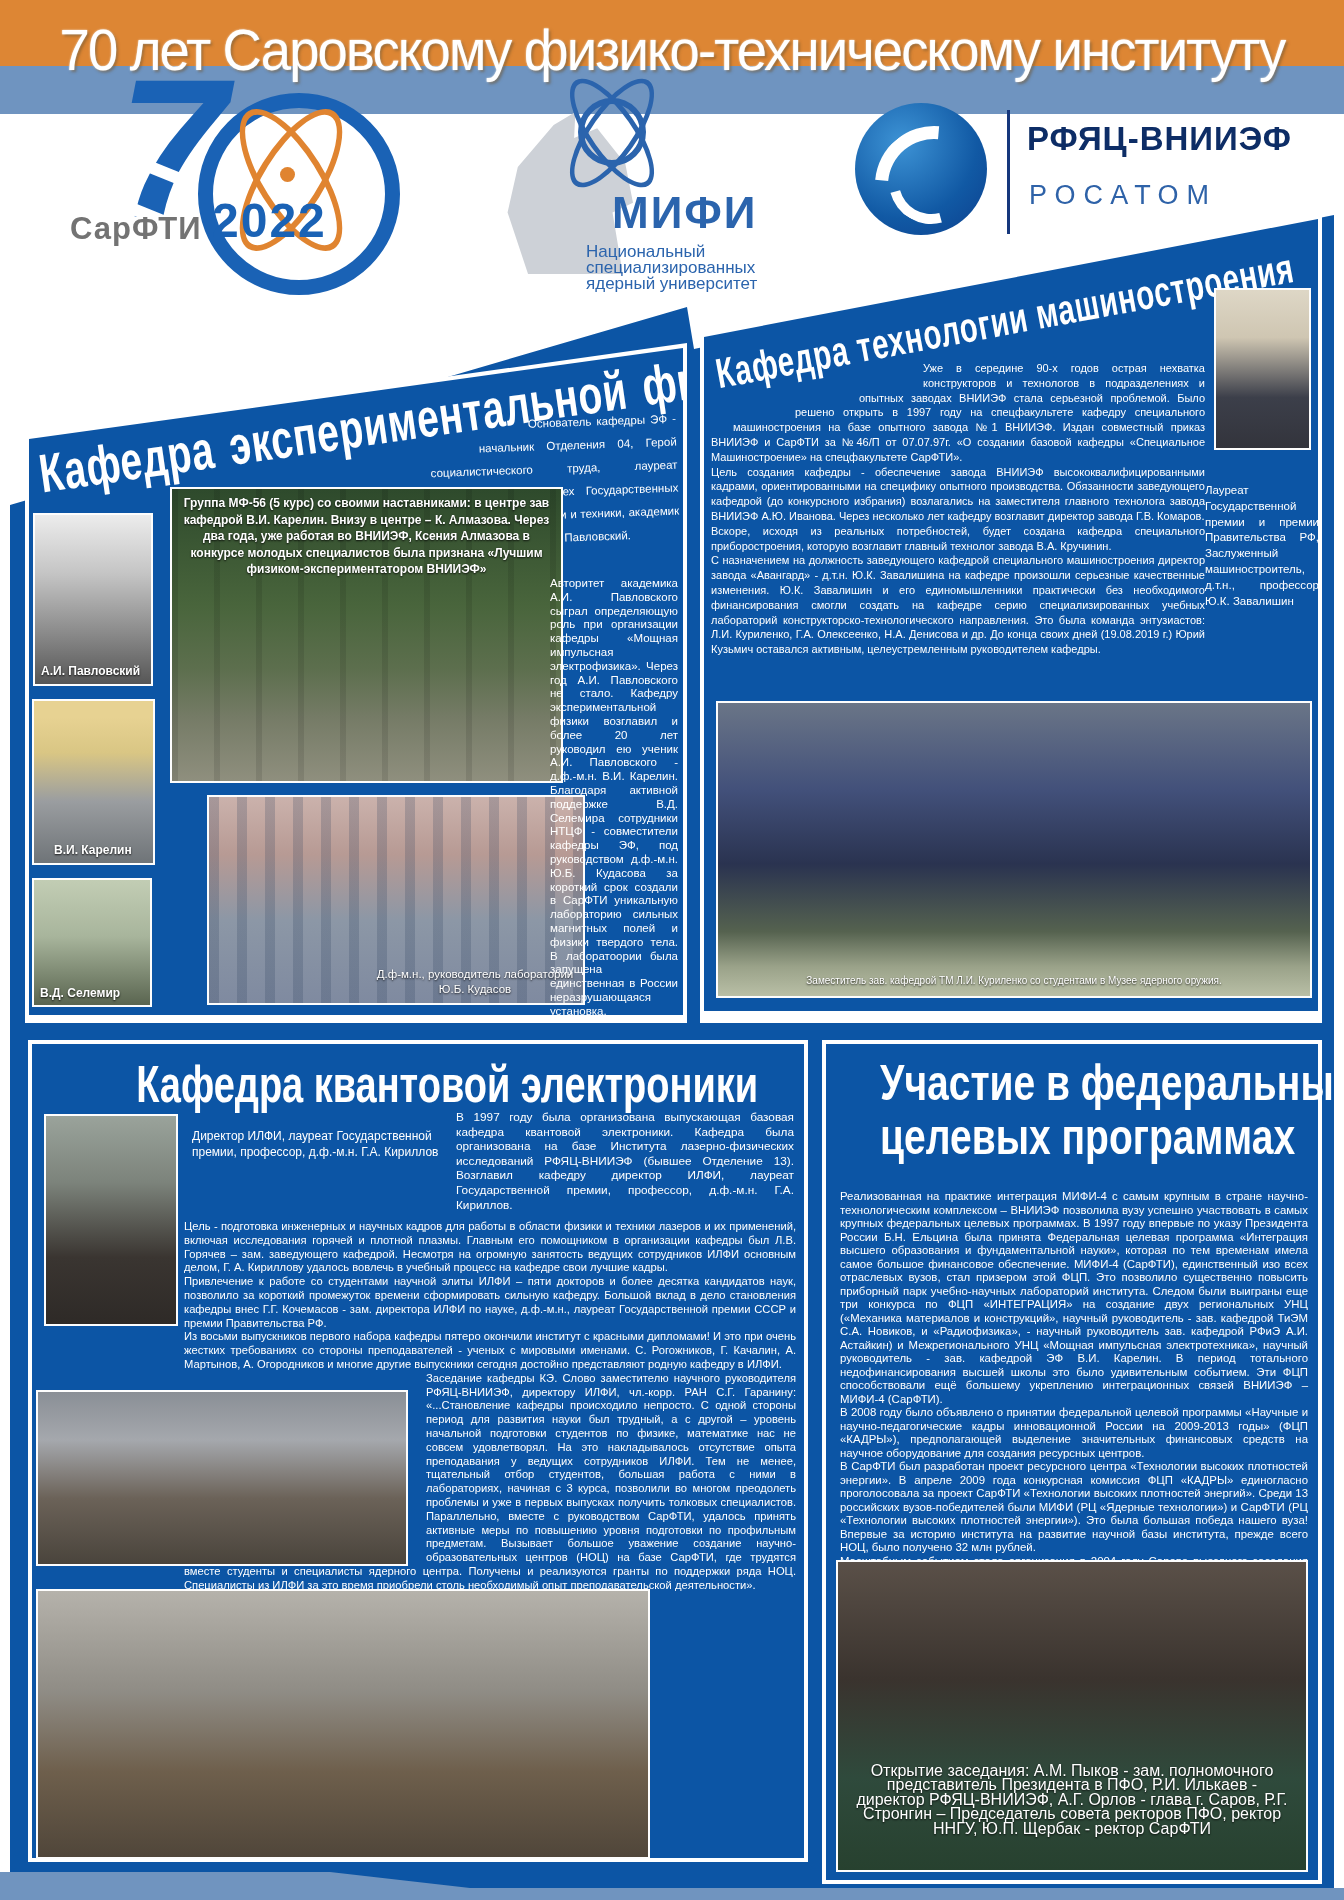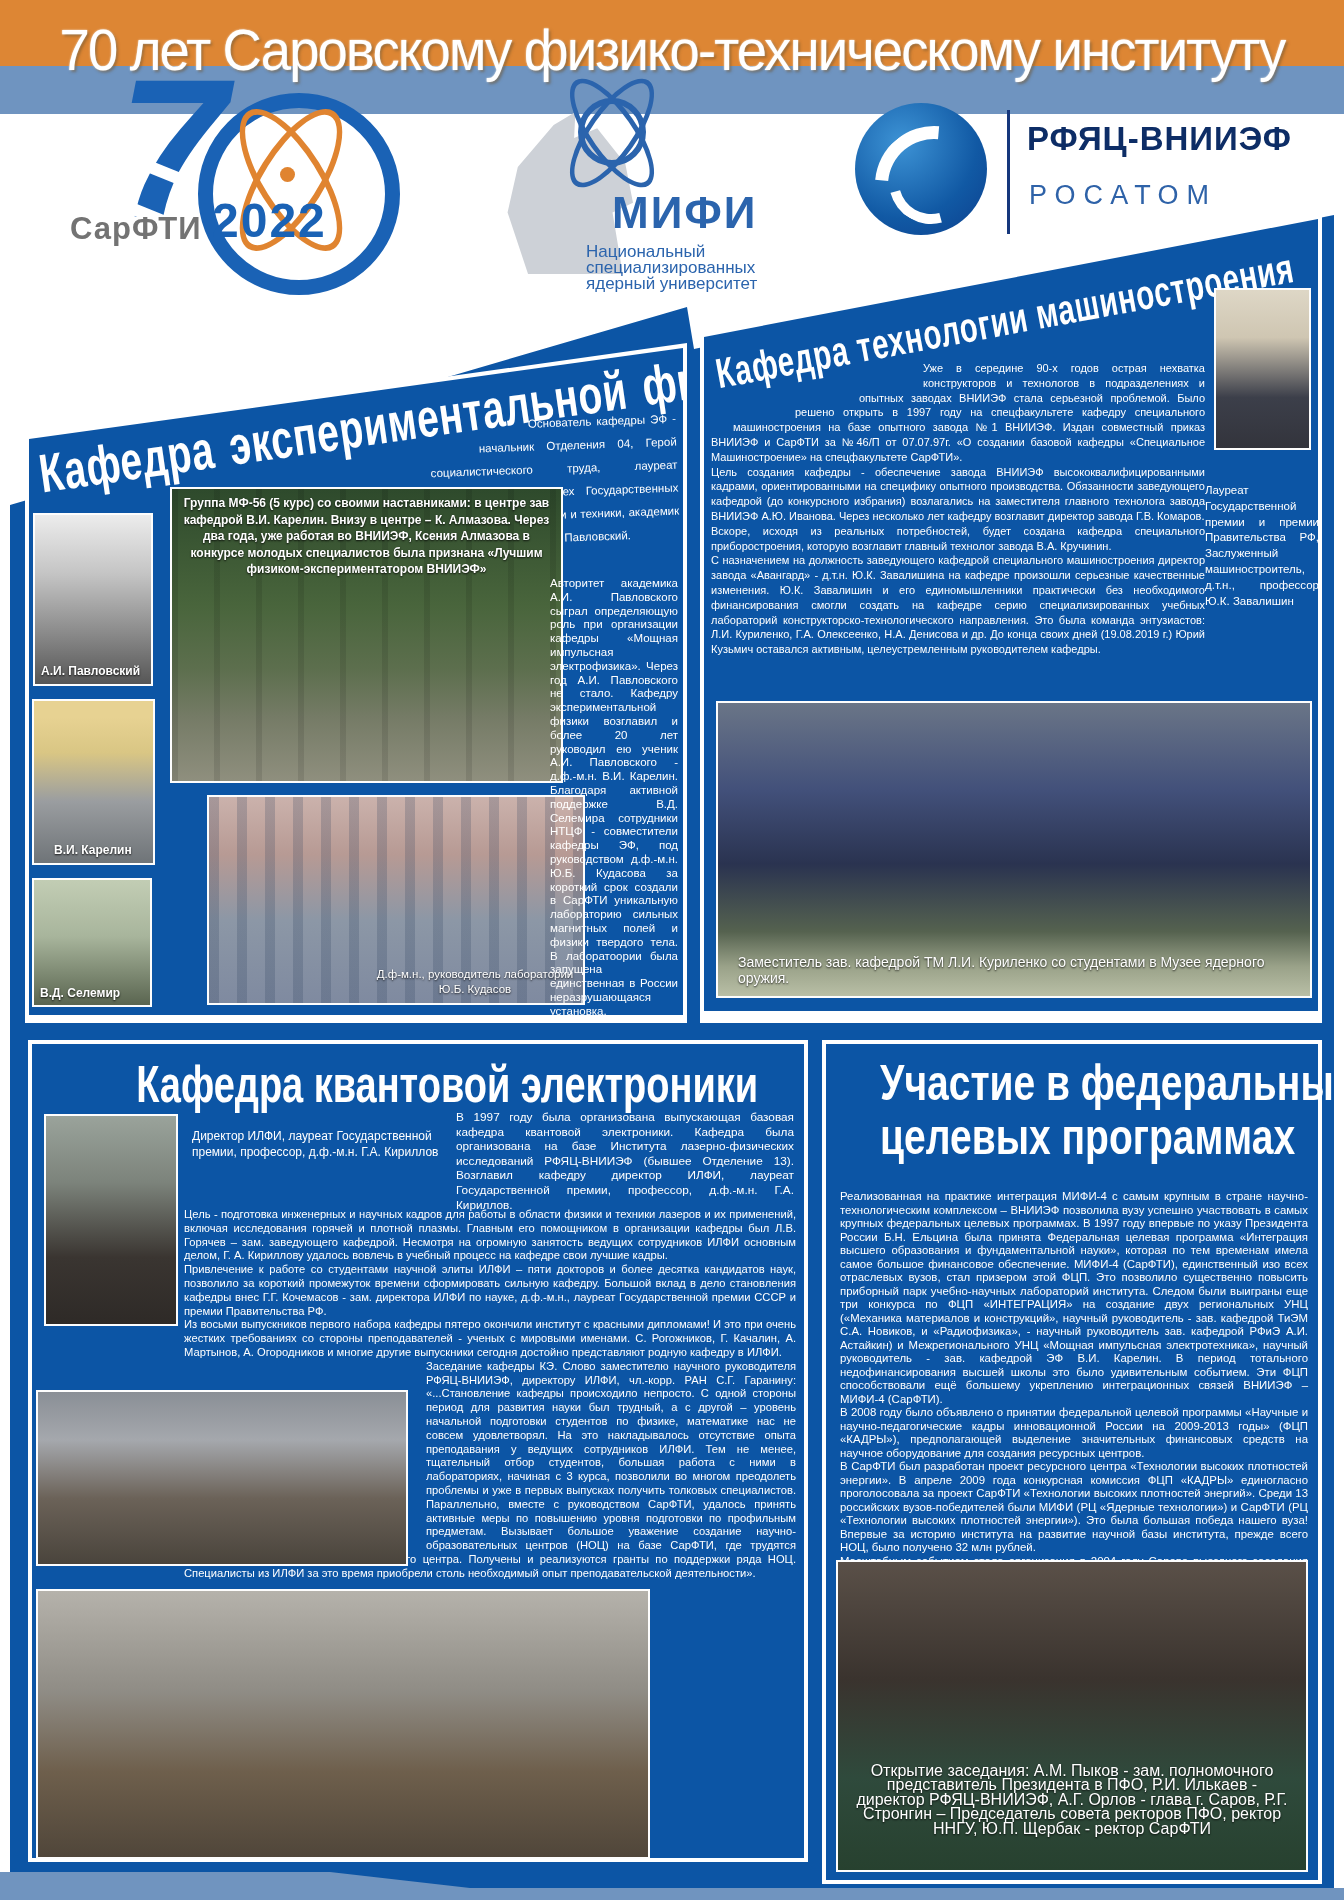--- a/index.html
+++ b/index.html
@@ -161,33 +161,33 @@
       <p>Уже в середине 90-х годов острая нехватка конструкторов и технологов в подразделениях и опытных заводах ВНИИЭФ стала серьезной проблемой. Было решено открыть в 1997 году на спецфакультете кафедру специального машиностроения на базе опытного завода №1 ВНИИЭФ. Издан совместный приказ ВНИИЭФ и СарФТИ за №46/П от 07.07.97г. «О создании базовой кафедры «Специальное Машиностроение» на спецфакультете СарФТИ».</p>
       <p>Цель создания кафедры - обеспечение завода ВНИИЭФ высококвалифицированными кадрами, ориентированными на специфику опытного производства. Обязанности заведующего кафедрой (до конкурсного избрания) возлагались на заместителя главного технолога завода ВНИИЭФ А.Ю. Иванова. Через несколько лет кафедру возглавит директор завода Г.В. Комаров.</p>
       <p>Вскоре, исходя из реальных потребностей, будет создана кафедра специального приборостроения, которую возглавит главный технолог завода В.А. Кручинин.</p>
       <p>С назначением на должность заведующего кафедрой специального машиностроения директор завода «Авангард» - д.т.н. Ю.К. Завалишина на кафедре произошли серьезные качественные изменения. Ю.К. Завалишин и его единомышленники практически без необходимого финансирования смогли создать на кафедре серию специализированных учебных лабораторий конструкторско-технологического направления. Это была команда энтузиастов: Л.И. Куриленко, Г.А. Олексеенко, Н.А. Денисова и др. До конца своих дней (19.08.2019 г.) Юрий Кузьмич оставался активным, целеустремленным руководителем кафедры.</p>
     </div>
 
     <div class="abs photo" style="left:514px;top:95px;width:97px;height:162px;background:linear-gradient(180deg,#ded7c6,#cfc6b2 30%,#3c3f4a 68%,#33343c);"></div>
     <div class="abs body-txt" style="left:505px;top:290px;width:114px;font-size:11.5px;line-height:15.8px;">Лауреат Государственной премии и премии Правительства РФ, Заслуженный машиностроитель, д.т.н., профессор Ю.К. Завалишин</div>
 
     <div class="abs photo" style="left:16px;top:508px;width:596px;height:297px;background:linear-gradient(180deg,#6a7587,#42507a 30%,#2a3350 55%,#55624f 78%,#9aa289 90%,#b9bfa6);">
-      <div class="pcap" style="left:20px;right:20px;bottom:10px;font-size:14px;">Заместитель зав. кафедрой ТМ Л.И. Куриленко со студентами в Музее ядерного оружия.</div>
+      <div class="pcap" style="left:20px;right:20px;bottom:10px;font-size:10px;text-align:center;">Заместитель зав. кафедрой ТМ Л.И. Куриленко со студентами в Музее ядерного оружия.</div>
     </div>
   </div>
 
   <div class="abs panelC">
     <div class="abs ptitle" style="left:0;top:10px;width:772px;text-align:center;font-size:52px;transform:scaleX(.73);transform-origin:50% 0;">Кафедра квантовой электроники</div>
 
     <div class="abs photo" style="left:12px;top:70px;width:134px;height:212px;background:linear-gradient(180deg,#9aa39b,#7c837b 32%,#3a3531 68%,#2e2a27);"></div>
     <div class="abs body-txt" style="left:160px;top:84px;width:256px;font-size:12px;line-height:16px;text-align:left;">Директор ИЛФИ, лауреат Государственной премии, профессор, д.ф.-м.н. Г.А. Кириллов</div>
 
     <div class="abs body-txt" style="left:424px;top:66px;width:338px;font-size:11.8px;line-height:14.6px;">В 1997 году была организована выпускающая базовая кафедра квантовой электроники. Кафедра была организована на базе Института лазерно-физических исследований РФЯЦ-ВНИИЭФ (бывшее Отделение 13). Возглавил кафедру директор ИЛФИ, лауреат Государственной премии, профессор, д.ф.-м.н. Г.А. Кириллов.</div>
 
-    <div class="abs body-txt" style="left:152px;top:164px;width:612px;font-size:11.2px;line-height:13.8px;">
+    <div class="abs body-txt" style="left:152px;top:176px;width:612px;font-size:11.2px;line-height:13.8px;">
       <p>Цель - подготовка инженерных и научных кадров для работы в области физики и техники лазеров и их применений, включая исследования горячей и плотной плазмы. Главным его помощником в организации кафедры был Л.В. Горячев – зам. заведующего кафедрой. Несмотря на огромную занятость ведущих сотрудников ИЛФИ основным делом, Г. А. Кириллову удалось вовлечь в учебный процесс на кафедре свои лучшие кадры.</p>
       <p>Привлечение к работе со студентами научной элиты ИЛФИ – пяти докторов и более десятка кандидатов наук, позволило за короткий промежуток времени сформировать сильную кафедру. Большой вклад в дело становления кафедры внес Г.Г. Кочемасов - зам. директора ИЛФИ по науке, д.ф.-м.н., лауреат Государственной премии СССР и премии Правительства РФ.</p>
       <p>Из восьми выпускников первого набора кафедры пятеро окончили институт с красными дипломами! И это при очень жестких требованиях со стороны преподавателей - ученых с мировыми именами. С. Рогожников, Г. Качалин, А. Мартынов, А. Огородников и многие другие выпускники сегодня достойно представляют родную кафедру в ИЛФИ.</p>
       <div style="float:left;width:230px;height:178px;margin:12px 12px 0 0;"></div>
       <p>Заседание кафедры КЭ.  Слово заместителю научного руководителя РФЯЦ-ВНИИЭФ, директору ИЛФИ, чл.-корр. РАН С.Г. Гаранину: «...Становление кафедры происходило непросто. С одной стороны период для развития науки был трудный, а с другой – уровень начальной подготовки студентов по физике, математике нас не совсем удовлетворял. На это накладывалось отсутствие опыта преподавания у ведущих сотрудников ИЛФИ. Тем не менее, тщательный отбор студентов, большая работа с ними в лабораториях, начиная с 3 курса, позволили во многом преодолеть проблемы и уже в первых выпусках получить толковых специалистов. Параллельно, вместе с руководством СарФТИ, удалось принять активные меры по повышению уровня подготовки по профильным предметам. Вызывает большое уважение создание научно-образовательных центров (НОЦ) на базе СарФТИ, где трудятся вместе студенты и специалисты ядерного центра. Получены и реализуются гранты по поддержки ряда НОЦ. Специалисты из ИЛФИ за это время приобрели столь необходимый опыт преподавательской деятельности».</p>
     </div>
 
     <div class="abs photo" style="left:4px;top:346px;width:372px;height:176px;background:linear-gradient(180deg,#8a8f96,#a5a8ad 28%,#6b6258 62%,#4a443c);"></div>
 
     <div class="abs photo" style="left:4px;top:545px;width:614px;height:270px;background:linear-gradient(180deg,#b5b2ab,#8f8c85 38%,#6e5f4c 68%,#50463a);"></div>

